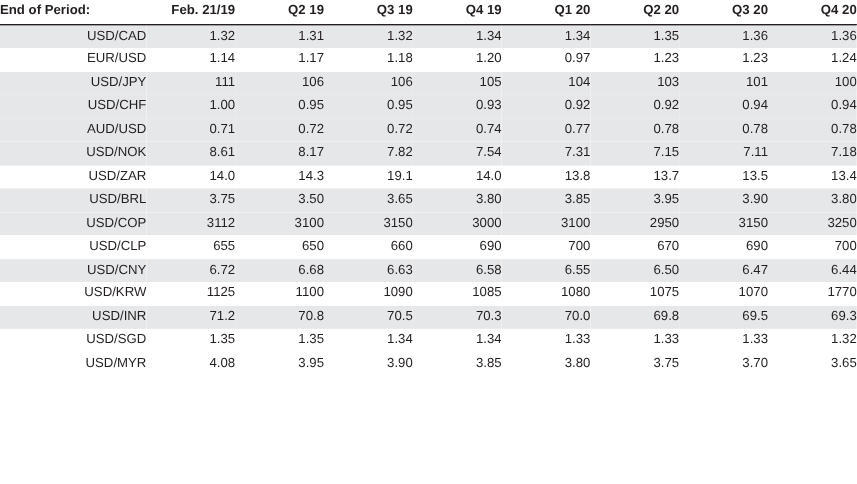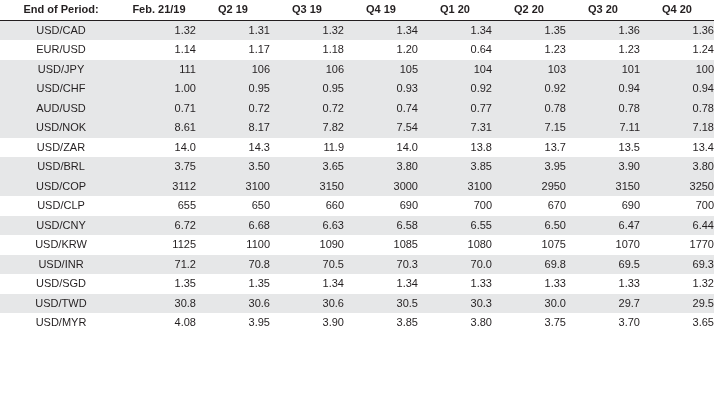--- a/index.html
+++ b/index.html
@@ -29,31 +29,31 @@
     white-space: nowrap;
     overflow: hidden;
   }
   thead th {
     font-weight: bold;
     border-bottom: 1.2px solid #231f20;
     height: 21px;
     line-height: 21px;
   }
   thead th.label-head {
-    text-align: center;
+    text-align: left;
     padding-left: 6px;
     margin-left: 28px;
   }
   thead th.data-head {
-    text-align: center;
+    text-align: right;
     padding-right: 9px;
     margin-top: 32px;
   }
   tbody td.row-label {
-    text-align: center;
+    text-align: right;
     padding-left: 6px;
   }
   tbody td.row-val {
     text-align: right;
     padding-right: 9px;
   }
   tbody tr.shaded td {
     background: #e6e7e8;
   }
   tbody tr.plain td {
@@ -99,21 +99,21 @@
         <td class="row-val">1.35</td>
         <td class="row-val">1.36</td>
         <td class="row-val">1.36</td>
       </tr>
       <tr class="plain">
         <td class="row-label">EUR/USD</td>
         <td class="row-val">1.14</td>
         <td class="row-val">1.17</td>
         <td class="row-val">1.18</td>
         <td class="row-val">1.20</td>
-        <td class="row-val">0.64</td>
+        <td class="row-val">0.97</td>
         <td class="row-val">1.23</td>
         <td class="row-val">1.23</td>
         <td class="row-val">1.24</td>
       </tr>
       <tr class="shaded">
         <td class="row-label">USD/JPY</td>
         <td class="row-val">111</td>
         <td class="row-val">106</td>
         <td class="row-val">106</td>
         <td class="row-val">105</td>
@@ -152,21 +152,21 @@
         <td class="row-val">7.54</td>
         <td class="row-val">7.31</td>
         <td class="row-val">7.15</td>
         <td class="row-val">7.11</td>
         <td class="row-val">7.18</td>
       </tr>
       <tr class="plain">
         <td class="row-label">USD/ZAR</td>
         <td class="row-val">14.0</td>
         <td class="row-val">14.3</td>
-        <td class="row-val">11.9</td>
+        <td class="row-val">19.1</td>
         <td class="row-val">14.0</td>
         <td class="row-val">13.8</td>
         <td class="row-val">13.7</td>
         <td class="row-val">13.5</td>
         <td class="row-val">13.4</td>
       </tr>
       <tr class="shaded">
         <td class="row-label">USD/BRL</td>
         <td class="row-val">3.75</td>
         <td class="row-val">3.50</td>
@@ -236,31 +236,20 @@
         <td class="row-label">USD/SGD</td>
         <td class="row-val">1.35</td>
         <td class="row-val">1.35</td>
         <td class="row-val">1.34</td>
         <td class="row-val">1.34</td>
         <td class="row-val">1.33</td>
         <td class="row-val">1.33</td>
         <td class="row-val">1.33</td>
         <td class="row-val">1.32</td>
       </tr>
-      <tr class="shaded">
-        <td class="row-label">USD/TWD</td>
-        <td class="row-val">30.8</td>
-        <td class="row-val">30.6</td>
-        <td class="row-val">30.6</td>
-        <td class="row-val">30.5</td>
-        <td class="row-val">30.3</td>
-        <td class="row-val">30.0</td>
-        <td class="row-val">29.7</td>
-        <td class="row-val">29.5</td>
-      </tr>
       <tr class="plain">
         <td class="row-label">USD/MYR</td>
         <td class="row-val">4.08</td>
         <td class="row-val">3.95</td>
         <td class="row-val">3.90</td>
         <td class="row-val">3.85</td>
         <td class="row-val">3.80</td>
         <td class="row-val">3.75</td>
         <td class="row-val">3.70</td>
         <td class="row-val">3.65</td>

